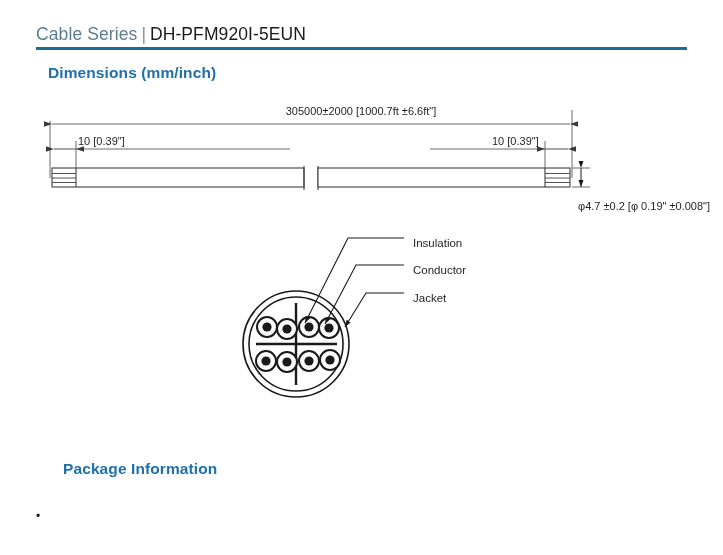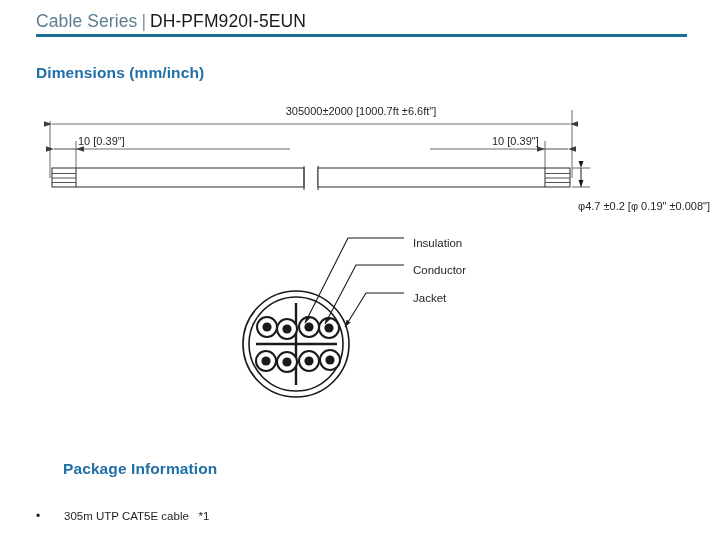--- a/index.html
+++ b/index.html
@@ -15,21 +15,21 @@
     overflow: hidden;
     font-family: "Liberation Sans", sans-serif;
     color: #231f20;
     -webkit-font-smoothing: antialiased;
   }
 
   
   #header-block {
     position: absolute;
     left: 36px;
-    top: 10px;
+    top: 23px;
     width: 651px;
   }
   #title-line {
     font-size: 17.5px;
     line-height: 22px;
     white-space: nowrap;
     font-weight: 400;
   }
   .title-series {
     color: #5d7d92;
@@ -54,21 +54,21 @@
 
   
   .section-heading {
     position: absolute;
     font-size: 15.5px;
     font-weight: bold;
     color: #1f6fa8;
     letter-spacing: 0.1px;
     white-space: nowrap;
   }
-  #dimensions-heading { left: 36px; top: 64px; }
+  #dimensions-heading { left: 48px; top: 64px; }
   #package-heading    { left: 36px; top: 460px; margin-left: 27px; }
 
   
   #drawing-area {
     position: absolute;
     left: 0;
     top: 0;
     width: 723px;
     height: 555px;
     pointer-events: none;
@@ -227,15 +227,14 @@
   <text class="callout-text" x="413" y="274">Conductor</text>
 
   <path d="M404,293 L366,293 L345,327" fill="none" stroke="#1a1a1a" stroke-width="1.1" marker-end="url(#arrTip)"></path>
   <text class="callout-text" x="413" y="302">Jacket</text>
 </svg>
 </div>
 
 <div id="package-list">
   <div class="package-row">
     <span class="package-bullet">•</span>
-    <span class="package-text">305m UTP CAT5E cable   *1</span>
   </div>
 </div>
 
 </body></html>

